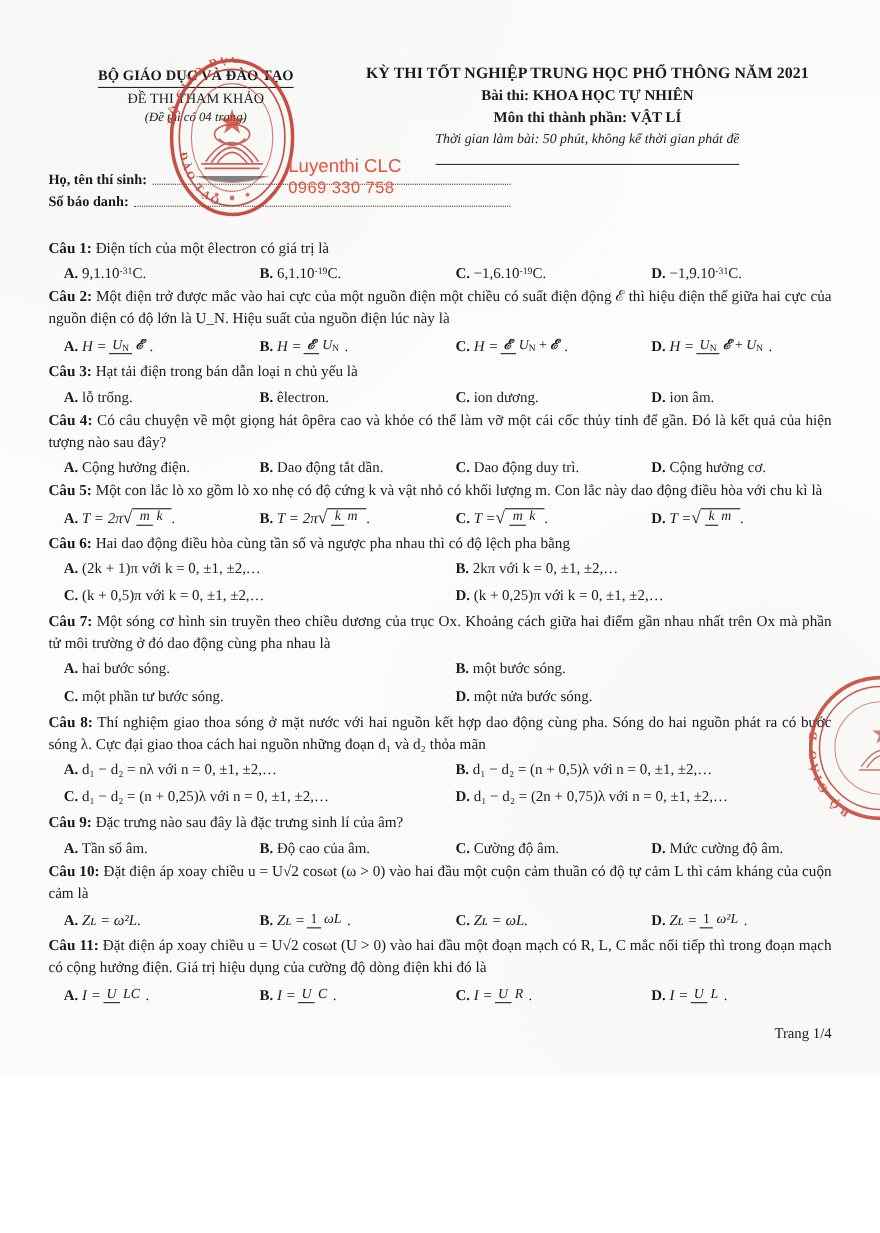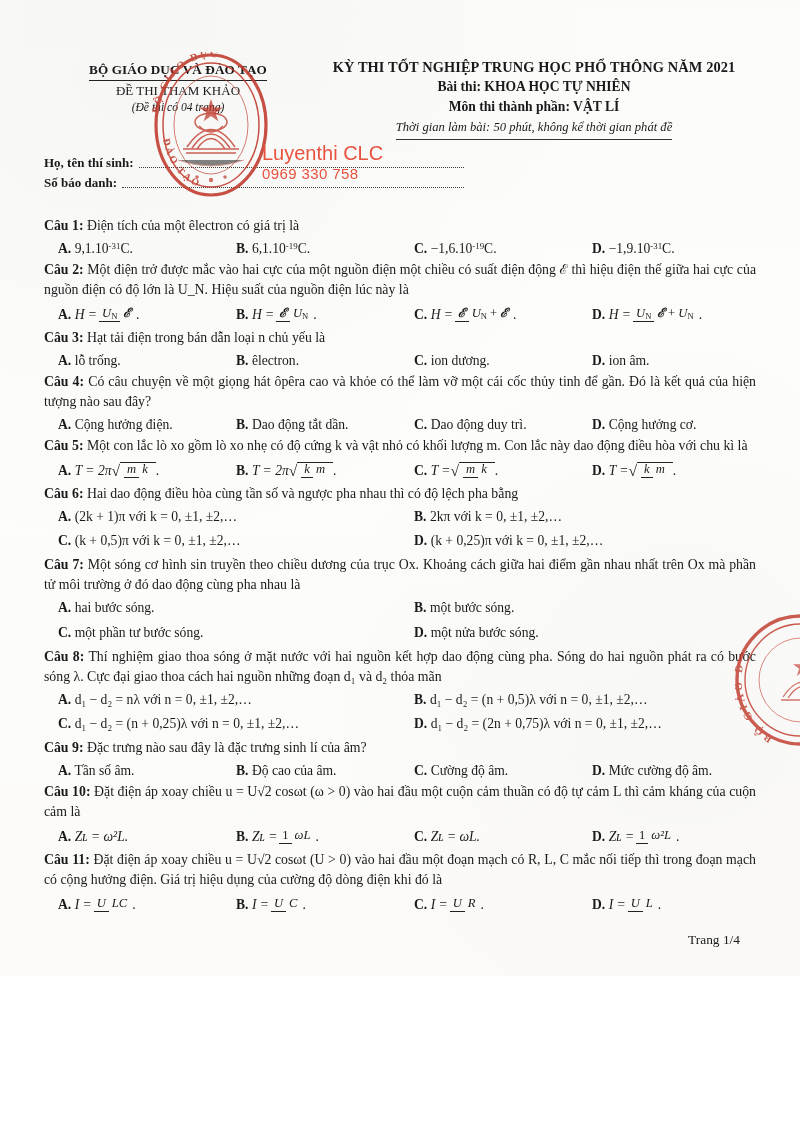--- a/index.html
+++ b/index.html
@@ -42,39 +42,39 @@
     border-bottom:1.2px solid #222; display:inline-block;
     padding-bottom:1px; line-height:1.25;
   }
   .subtitle-1 { font-size:13px; margin-top:2px; line-height:1.3; }
   .subtitle-2 { font-size:11.6px; font-style:italic; margin-top:1px; line-height:1.3; }
 
   .exam-title { font-weight:bold; font-size:14.4px; line-height:1.35; letter-spacing:.1px;}
   .exam-line { font-weight:bold; font-size:13.6px; line-height:1.45; }
   .exam-time {
     font-style:italic; font-size:12.6px; margin-top:0;
-    display:inline-block; border-bottom:1.1px solid #333; padding-bottom:4px;
+    display:inline-block; border-bottom:1.1px solid #333; padding-bottom:15px;
   }
 
   
   .fields { position:absolute; left:44px; top:155px; width:420px; font-size:13px; }
   .field-row { display:flex; align-items:flex-end; margin-bottom:4px; }
   .field-label { font-weight:bold; white-space:nowrap; font-size:13px; }
   .field-dots {
     flex:1; margin-left:5px; margin-bottom:3px;
     border-bottom:1.6px dotted #3a3a3a; height:1px;
   }
 
   
   .watermark {
     position:absolute; left:262px; top:141px;
     color:#e8523f; font-family:"Liberation Sans", sans-serif;
     line-height:1.22; z-index:6; pointer-events:none;
   }
-  .wm-name { font-size:20px; }
+  .wm-name { font-size:17px; }
   .wm-phone { font-size:15px; letter-spacing:.4px; }
 
   
   .stamp-main {
     position:absolute; left:142px; top:52px;
     width:138px; height:146px; z-index:5; opacity:.88;
     pointer-events:none;
   }
   .stamp-right {
     position:absolute; left:735px; top:605px;
@@ -118,21 +118,21 @@
   .rad .body {
     border-top:1.1px solid #222; padding:1px 3px 0 2px; display:flex; align-items:center;
   }
   sub { font-size:.68em; vertical-align:-0.25em; }
   sup { font-size:.65em; vertical-align:0.45em; }
 
   .scriptE { font-family:"Liberation Serif", serif; font-style:italic; font-weight:600; }
 
   
   .footer {
-    position:absolute; right:60px; bottom:28px;
+    position:absolute; right:44px; bottom:28px;
     font-size:13.4px;
     margin-left:16px;
   }
 </style>
 </head>
 <body>
 
 <div class="page">
 
   <div class="header">

